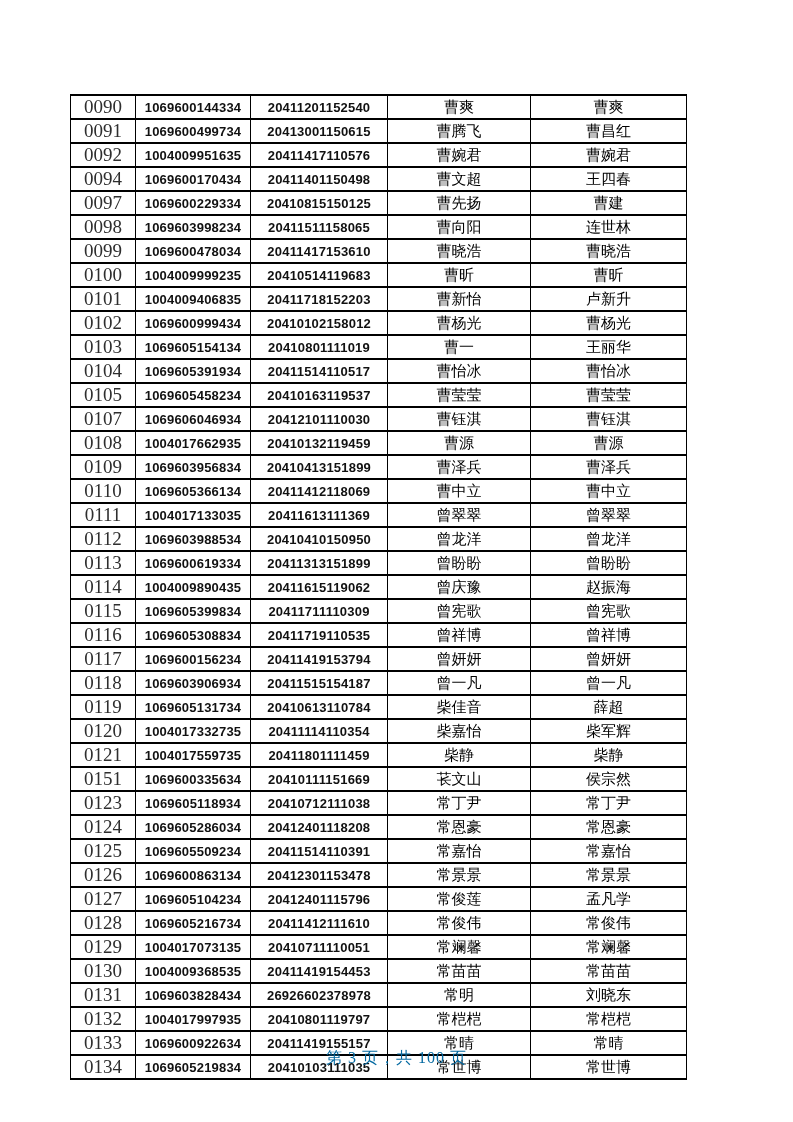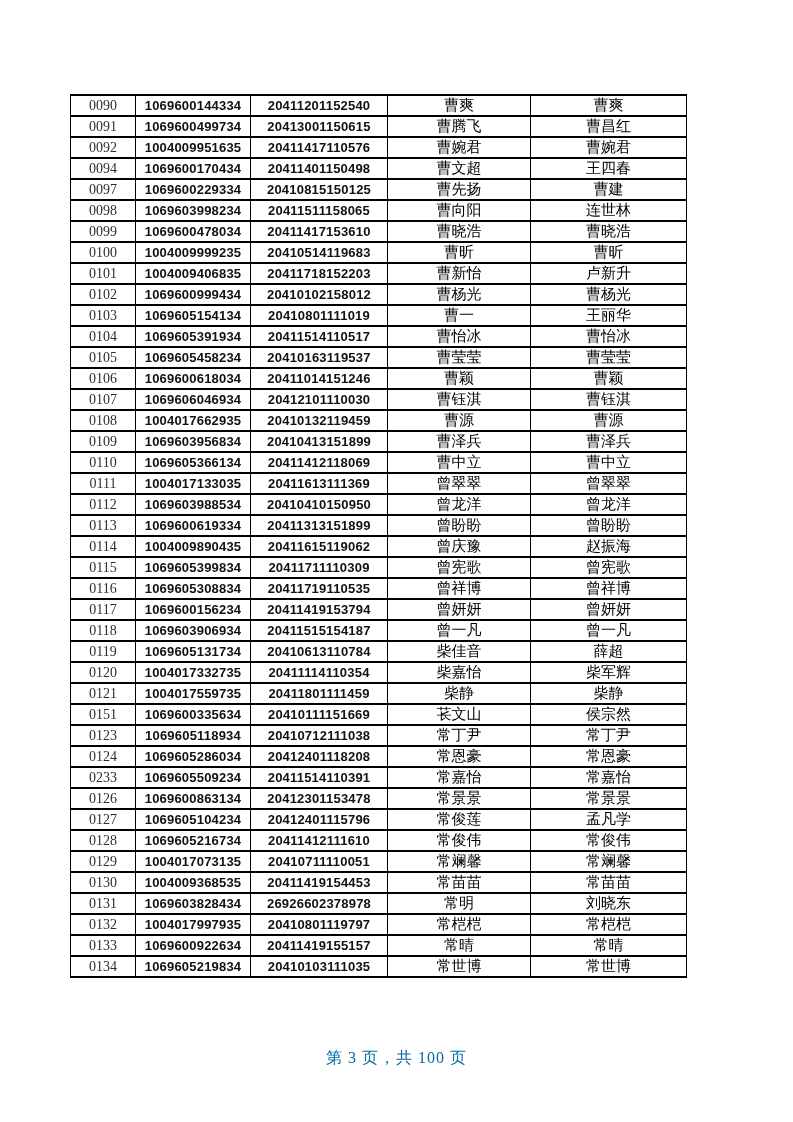--- a/index.html
+++ b/index.html
@@ -43,21 +43,21 @@
     overflow: hidden;
   }
   col.w-seq  { width: 65px; }
   col.w-id   { width: 115px; }
   col.w-no   { width: 137px; }
   col.w-nm1  { width: 143px; }
   col.w-nm2  { width: 156px; }
 
   td.c-seq {
     font-family: "Liberation Serif", serif;
-    font-size: 14px;
+    font-size: 19px;
     color: #2e2e2e;
   }
   td.c-id, td.c-no {
     font-family: "Liberation Sans", sans-serif;
     font-weight: 700;
     font-size: 13px;
     letter-spacing: 0.2px;
     color: #111;
   }
   td.c-name {
@@ -176,27 +176,20 @@
           <td class="c-name">曹怡冰</td>
         </tr>
         <tr>
           <td class="c-seq">0105</td>
           <td class="c-id">1069605458234</td>
           <td class="c-no">20410163119537</td>
           <td class="c-name">曹莹莹</td>
           <td class="c-name">曹莹莹</td>
         </tr>
         <tr>
-          <td class="c-seq">0106</td>
-          <td class="c-id">1069600618034</td>
-          <td class="c-no">20411014151246</td>
-          <td class="c-name">曹颖</td>
-          <td class="c-name">曹颖</td>
-        </tr>
-        <tr>
           <td class="c-seq">0107</td>
           <td class="c-id">1069606046934</td>
           <td class="c-no">20412101110030</td>
           <td class="c-name">曹钰淇</td>
           <td class="c-name">曹钰淇</td>
         </tr>
         <tr>
           <td class="c-seq">0108</td>
           <td class="c-id">1004017662935</td>
           <td class="c-no">20410132119459</td>
@@ -309,21 +302,21 @@
           <td class="c-name">常丁尹</td>
         </tr>
         <tr>
           <td class="c-seq">0124</td>
           <td class="c-id">1069605286034</td>
           <td class="c-no">20412401118208</td>
           <td class="c-name">常恩豪</td>
           <td class="c-name">常恩豪</td>
         </tr>
         <tr>
-          <td class="c-seq">0233</td>
+          <td class="c-seq">0125</td>
           <td class="c-id">1069605509234</td>
           <td class="c-no">20411514110391</td>
           <td class="c-name">常嘉怡</td>
           <td class="c-name">常嘉怡</td>
         </tr>
         <tr>
           <td class="c-seq">0126</td>
           <td class="c-id">1069600863134</td>
           <td class="c-no">20412301153478</td>
           <td class="c-name">常景景</td>

